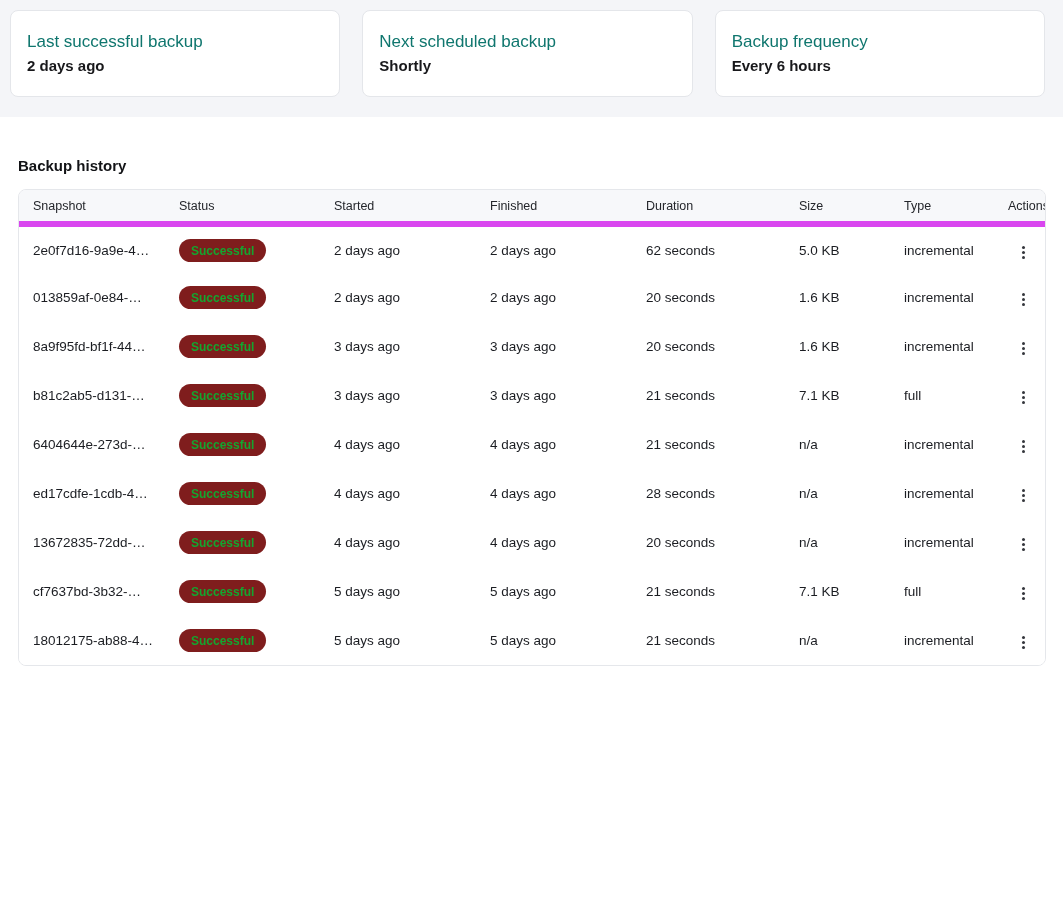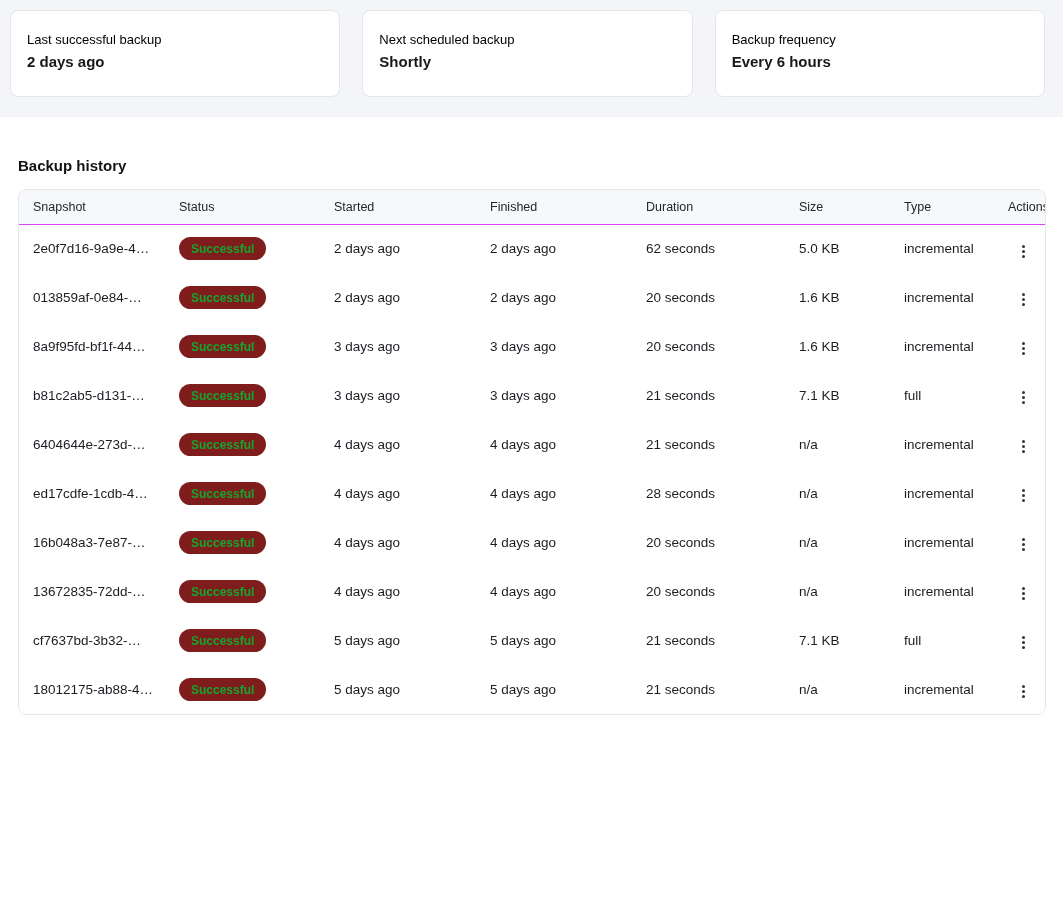--- a/index.html
+++ b/index.html
@@ -24,22 +24,22 @@
   }
   .card {
     flex: 1;
     height: 87px;
     background: #ffffff;
     border: 1px solid #e4e6ea;
     border-radius: 8px;
     padding: 22px 16px 0 16px;
   }
   .card-label {
-    font-size: 13px;
-    color: #000000;
+    font-size: 17px;
+    color: #0f766e;
     line-height: 1;
     margin-bottom: 8px;
   }
   .card-value {
     font-size: 15px;
     font-weight: 700;
     color: #18181b;
     line-height: 1;
   }
 
@@ -67,21 +67,21 @@
     border-collapse: collapse;
     table-layout: fixed;
   }
   thead th {
     background: #f7f8fa;
     height: 34px;
     font-size: 12.5px;
     font-weight: 500;
     text-align: left;
     color: #24262b;
-    border-bottom: 1px solid #d946ef;
+    border-bottom: 6px solid #d946ef;
     padding: 0;
     vertical-align: middle;
   }
   tbody td {
     height: 49px;
     font-size: 13.5px;
     color: #1b1d22;
     padding: 0;
     vertical-align: middle;
     background: #fff;
@@ -278,38 +278,20 @@
     <td>incremental</td>
     <td>
       <button class="kebab-btn" aria-label="Row actions">
         <span class="dot"></span>
                 <span class="dot"></span>
                 <span class="dot"></span>
       </button>
     </td>
   </tr>
 
-  <tr>
-    <td>16b048a3-7e87-…</td>
-    <td>
-      <span class="badge-success">Successful</span>
-    </td>
-    <td>4 days ago</td>
-    <td>4 days ago</td>
-    <td>20 seconds</td>
-    <td>n/a</td>
-    <td>incremental</td>
-    <td>
-      <button class="kebab-btn" aria-label="Row actions">
-        <span class="dot"></span>
-                <span class="dot"></span>
-                <span class="dot"></span>
-      </button>
-    </td>
-  </tr>
 
   <tr>
     <td>13672835-72dd-…</td>
     <td>
       <span class="badge-success">Successful</span>
     </td>
     <td>4 days ago</td>
     <td>4 days ago</td>
     <td>20 seconds</td>
     <td>n/a</td>

